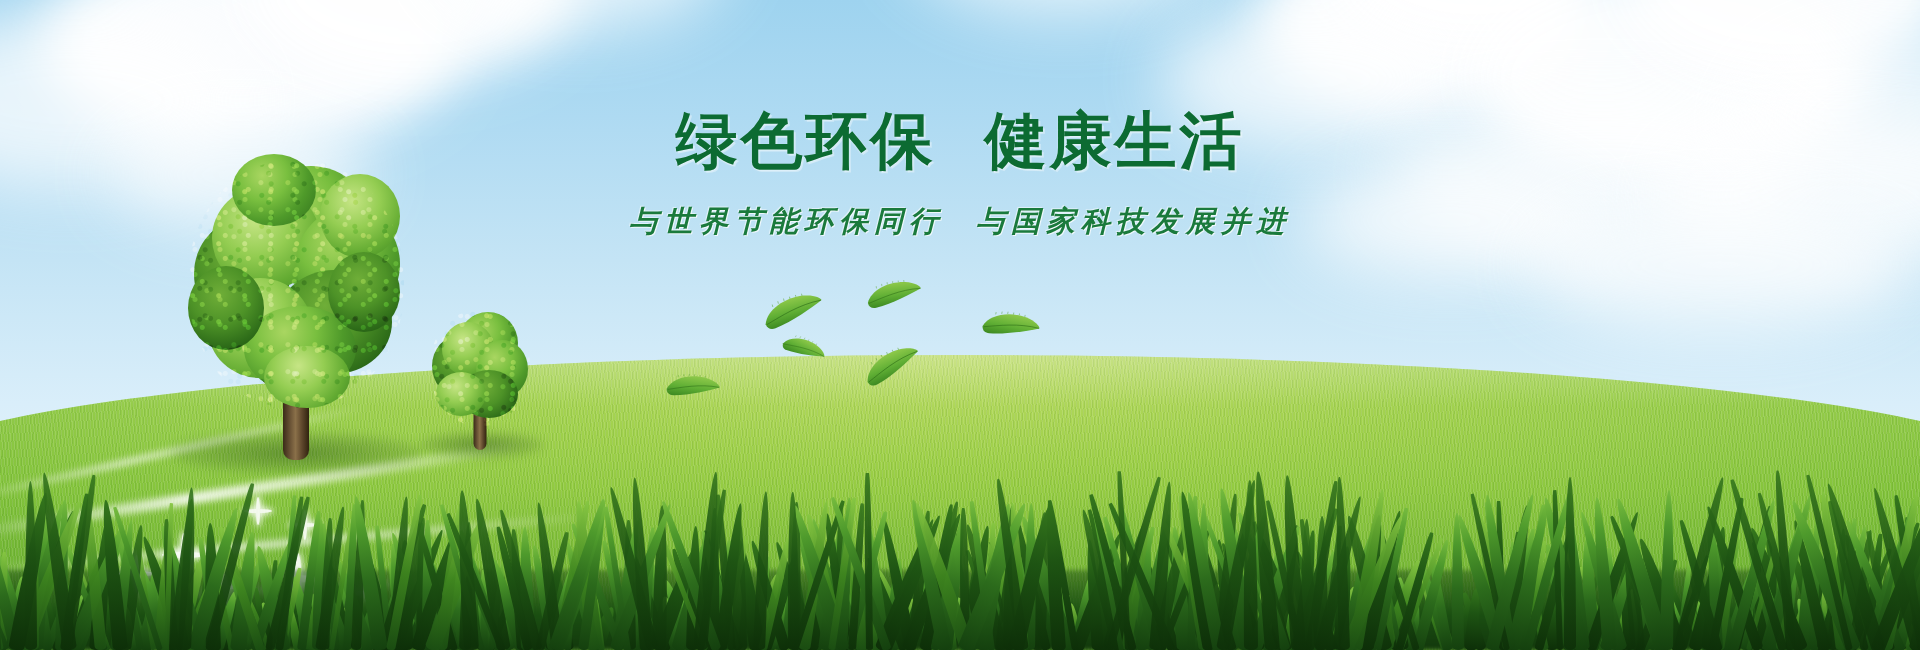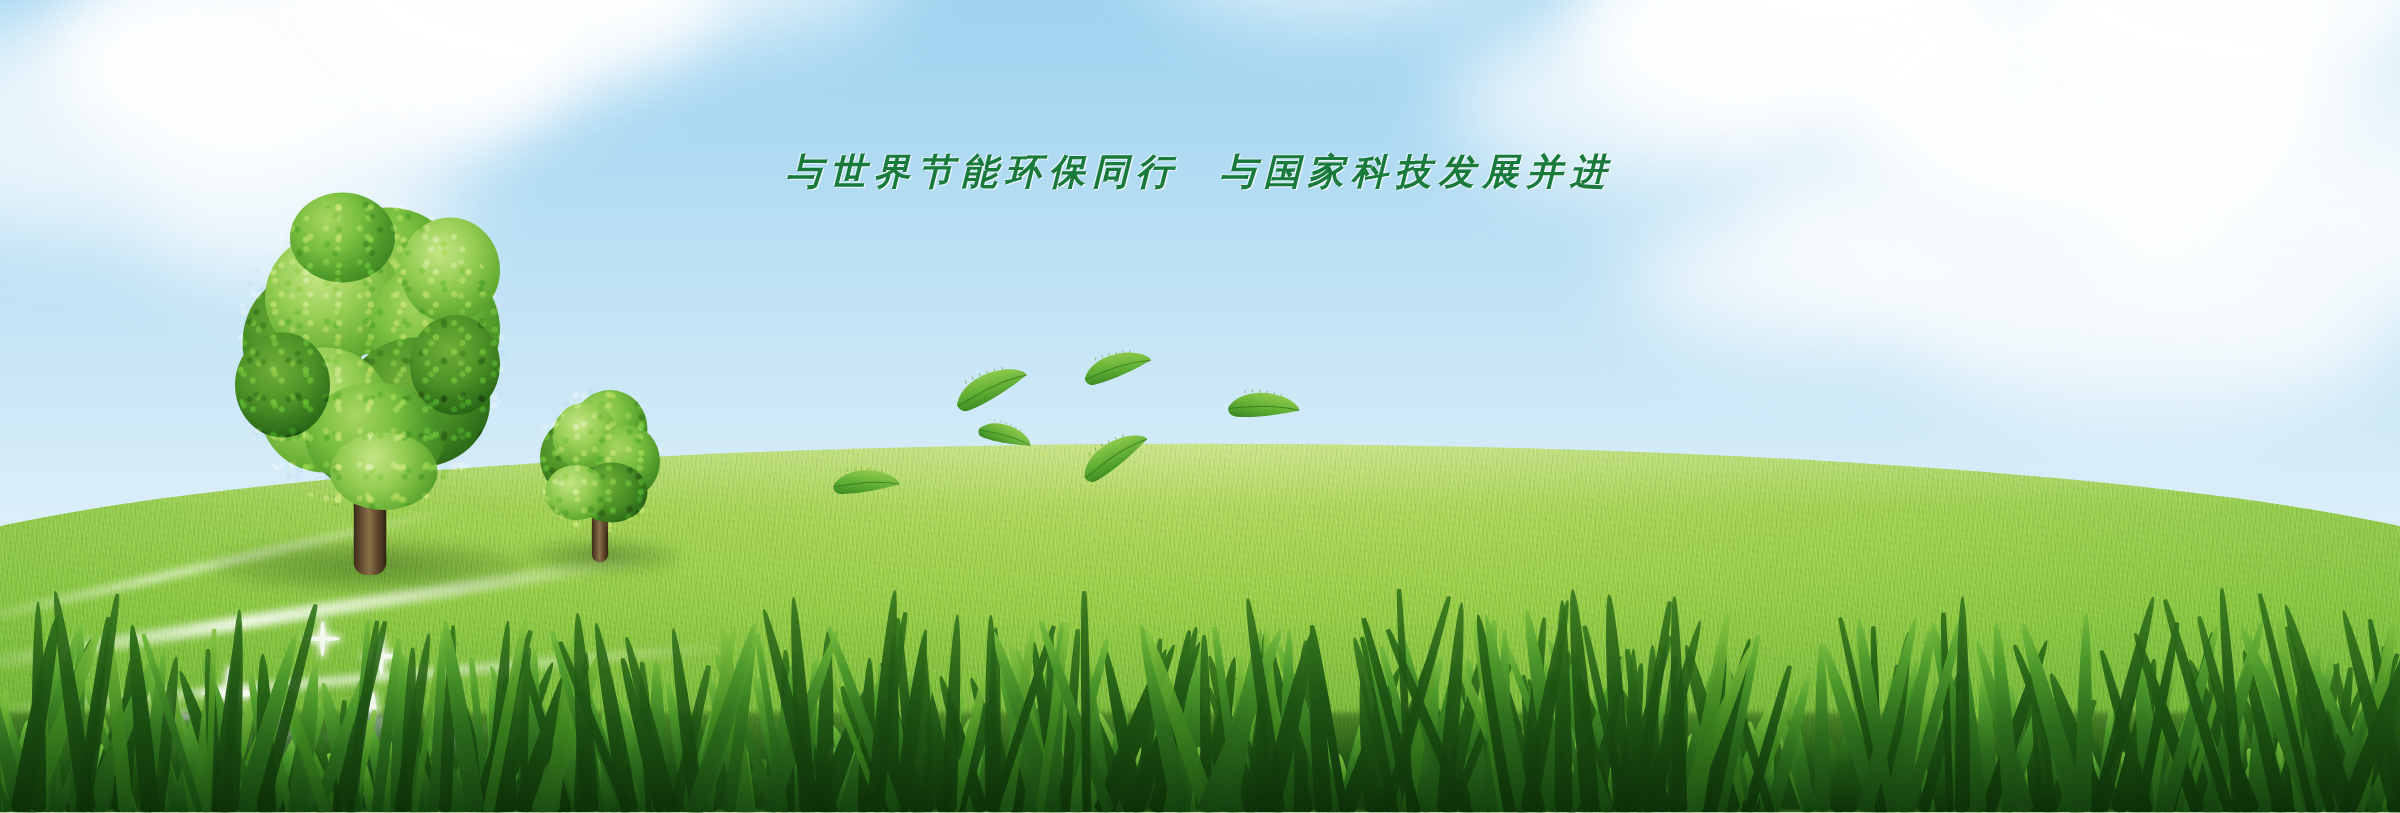--- a/index.html
+++ b/index.html
@@ -122,21 +122,21 @@
     text-shadow:2px 2px 0 rgba(255,255,255,.35), 0 1px 2px rgba(255,255,255,.5);
     white-space:pre;
   }
   .subtitle-en {
     margin-top:14px;
     font-family:"Liberation Sans", sans-serif;
     font-size:27px; font-weight:400; color:#14773a;
     letter-spacing:.2px;
   }
   .tagline-cn {
-    margin-top:10px;
+    margin-top:27px;
     font-family:"DejaVu Serif", serif;
     font-size:29px; font-weight:700; color:#1a7a3c;
     letter-spacing:6px;
     font-style:italic;
     text-shadow:1px 1px 0 rgba(255,255,255,.75), -1px -1px 0 rgba(255,255,255,.5);
     white-space:pre;
   }
 </style>
 </head>
 <body>
@@ -345,20 +345,21 @@
             <path d="M40 5 l0 -4"></path>
             <path d="M50 4 l0 -4"></path>
     <path d="M60 3 l0 -4"></path>
             <path d="M70 4 l0 -4"></path>
   </g>
 </svg>
       </div>
     </div>
 
   <div class="textblock">
+    <div class="headline">绿色环保  健康生活</div>
     <div class="tagline-cn">与世界节能环保同行  与国家科技发展并进</div>
   </div>
 
   <div class="grass-band">
     <div class="grass-base"></div>
     <div id="blade-layer">
         <div class="blade pale" style="left: 983px; width: 5.8px; height: 127.2px; transform: rotate(3.3deg); z-index: 127;"></div>
         <div class="blade pale" style="left: 154.3px; width: 15.2px; height: 121.7px; transform: rotate(4.2deg); z-index: 122;"></div>
         <div class="blade pale" style="left: 1069.5px; width: 12.6px; height: 47.5px; transform: rotate(-7.1deg); z-index: 47;"></div>
         <div class="blade" style="left: 364.1px; width: 11.8px; height: 96.5px; transform: rotate(-19.3deg); z-index: 97;"></div>

